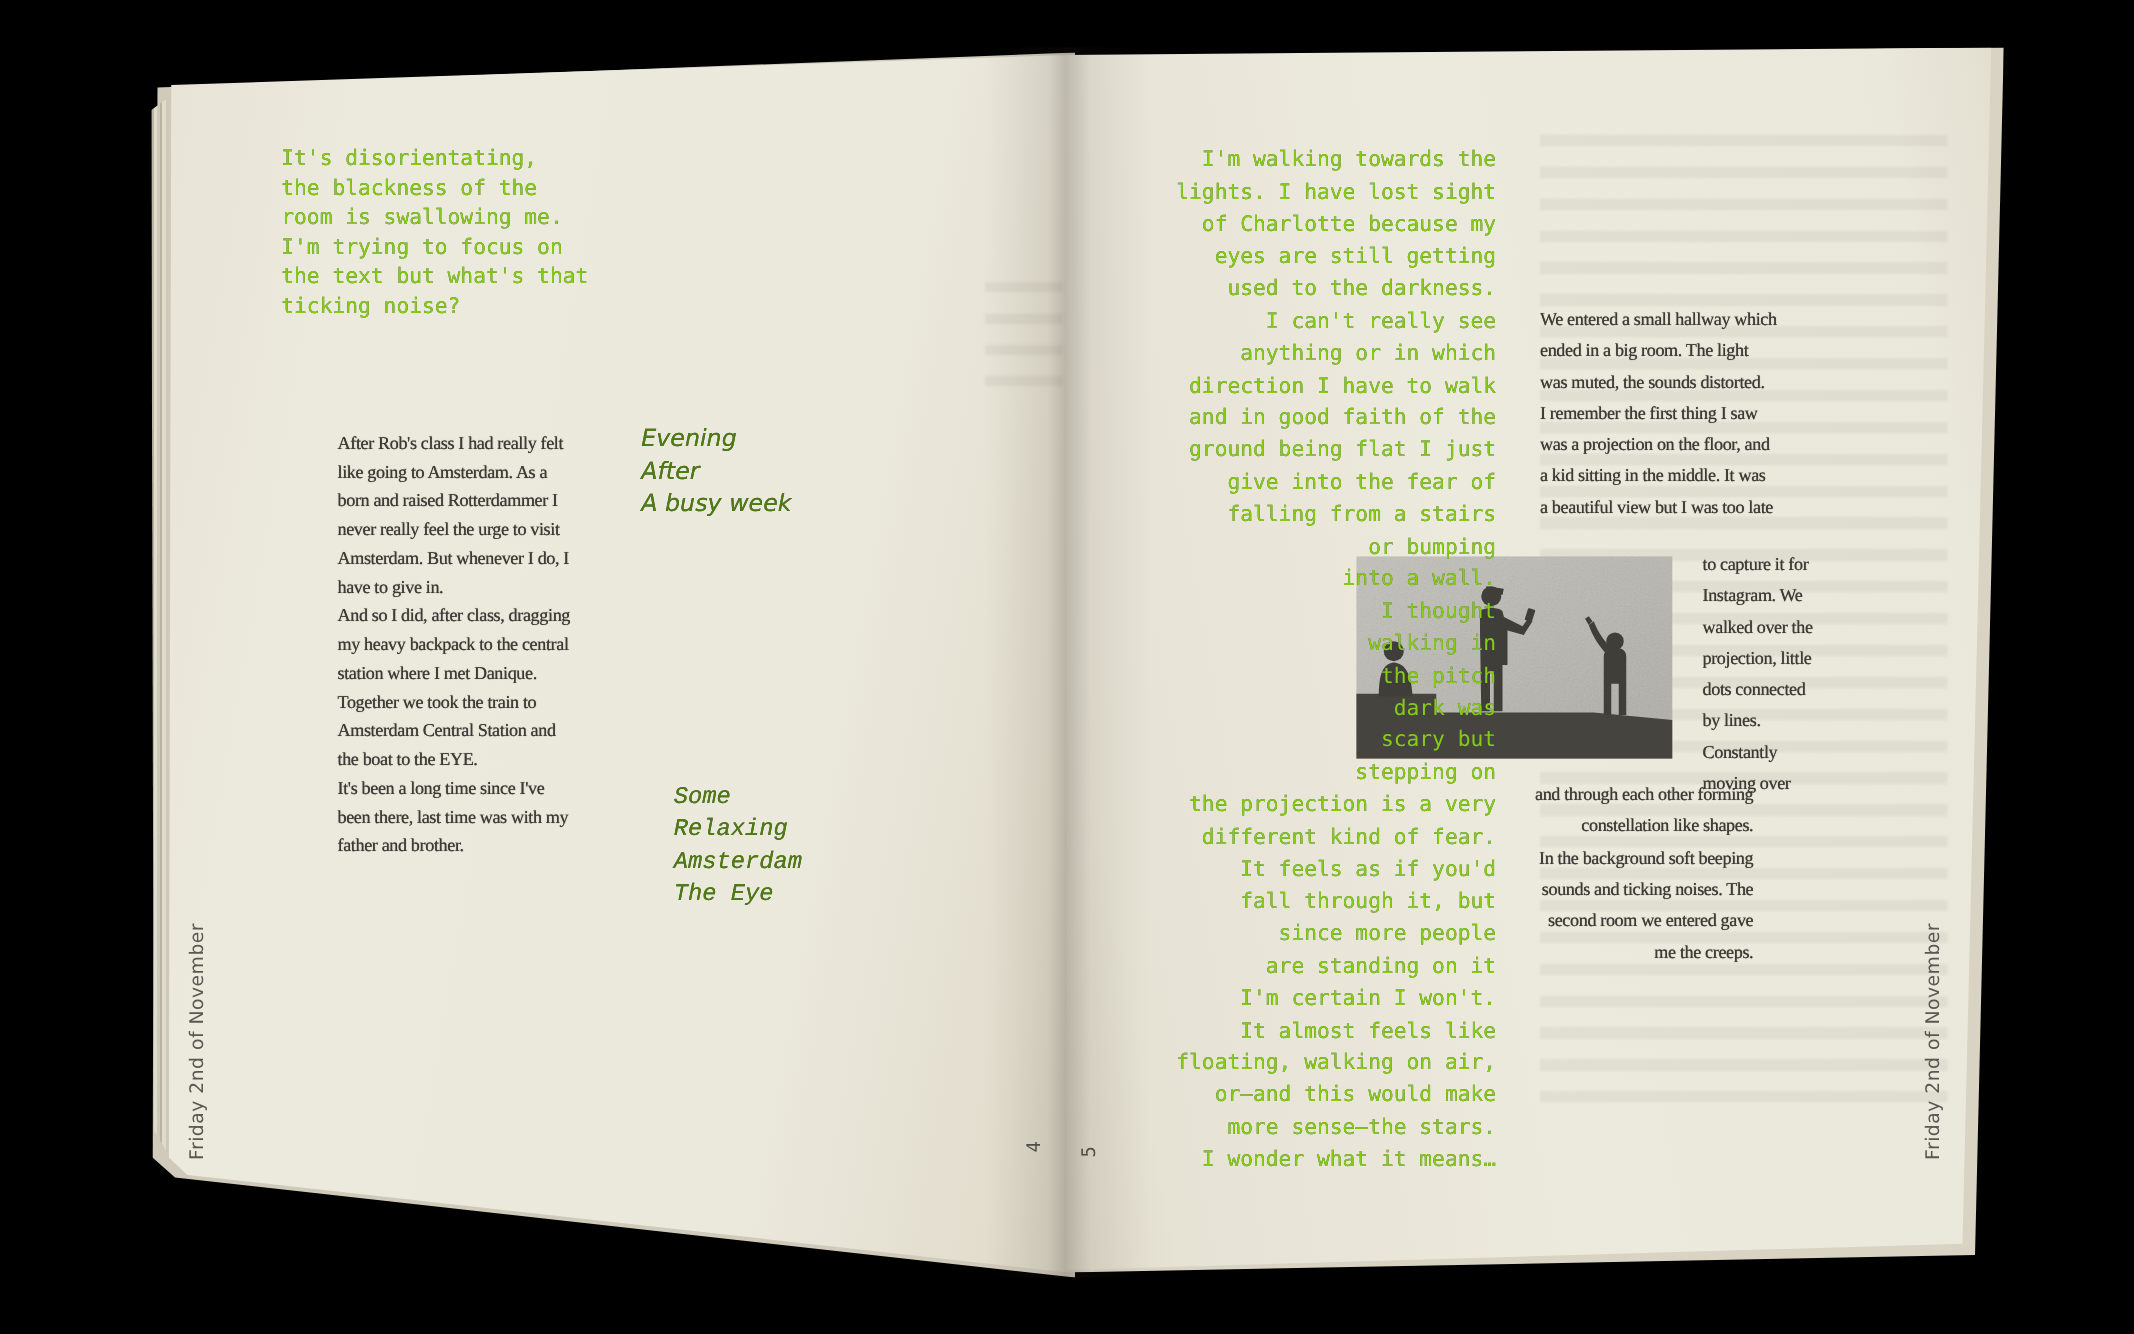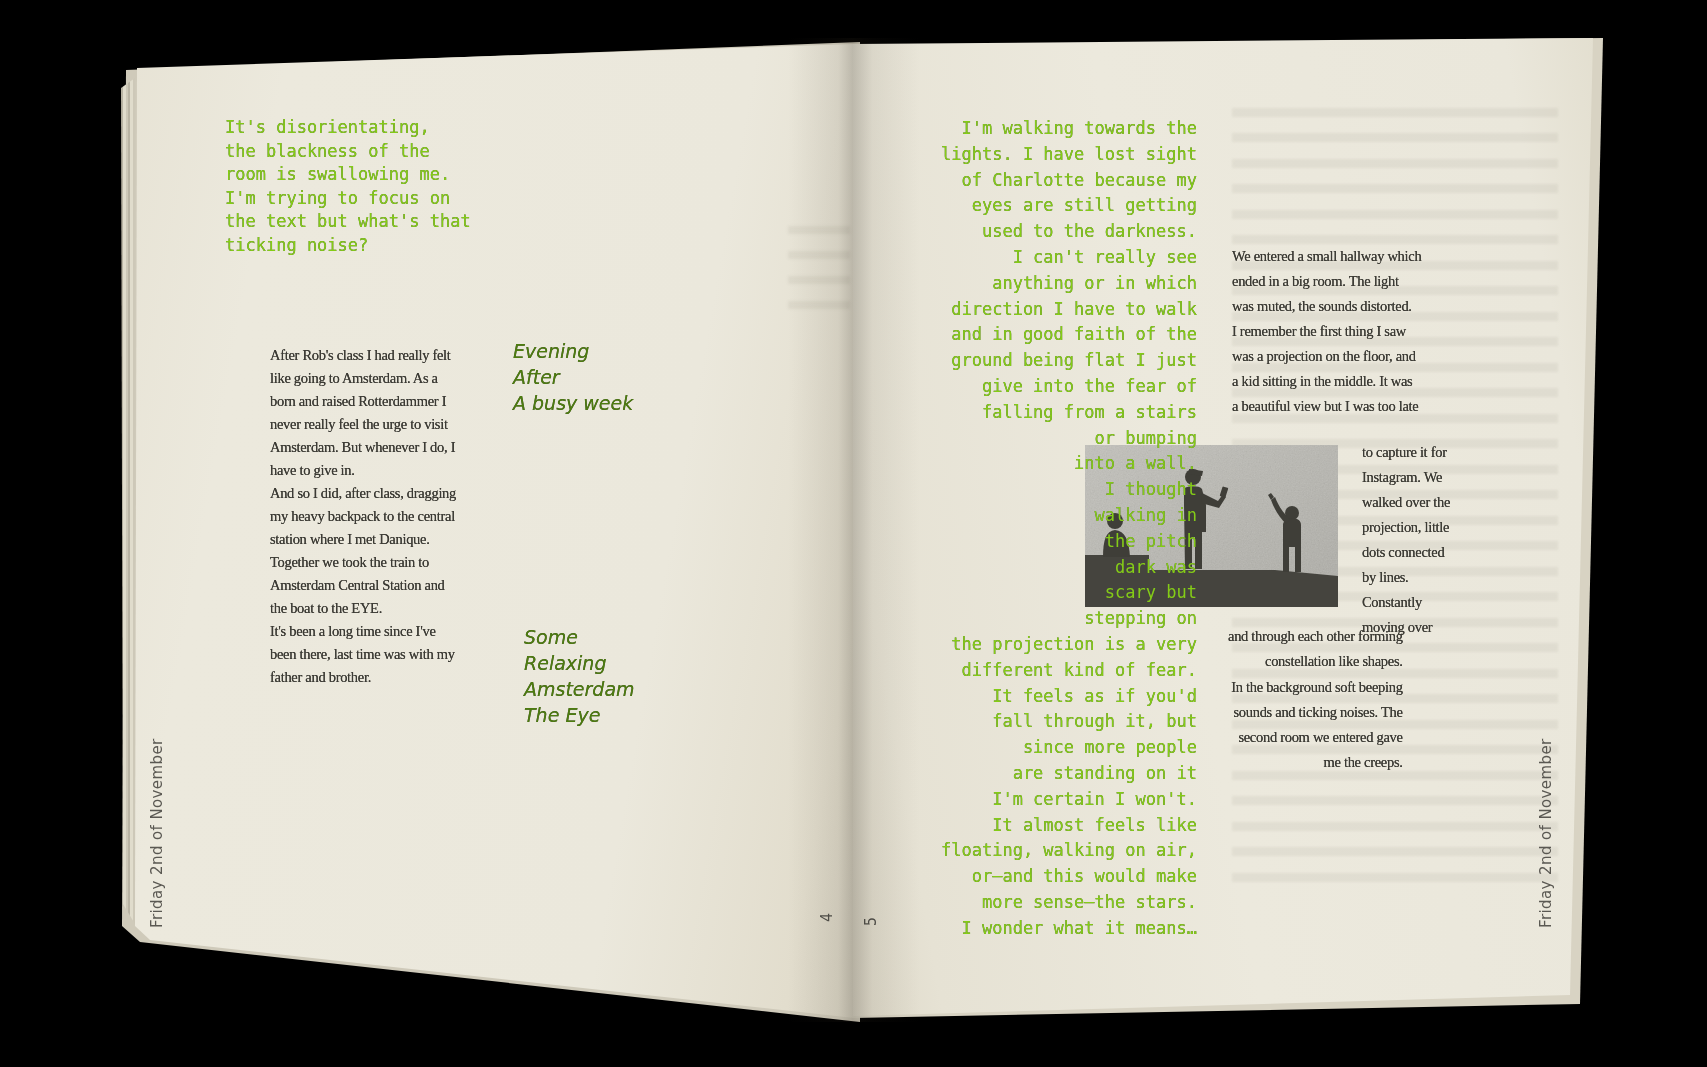--- a/index.html
+++ b/index.html
@@ -44,21 +44,21 @@
   .ital{font-family:"DejaVu Sans",sans-serif;font-style:italic;font-size:19px;
     color:#4d7c0f;text-shadow:0 0 .4px #45443f;}
   .margin-label{font-family:"DejaVu Sans",sans-serif;font-size:15px;letter-spacing:.4px;
     color:#5a5852;transform:rotate(-90deg);transform-origin:0 0;z-index:6;white-space:pre;}
   .pagenum{font-family:"DejaVu Sans Mono",monospace;font-size:15px;color:#504f4a;
     transform:rotate(-90deg);transform-origin:0 0;z-index:6;}
 
   #lp-mono{left:225px;top:116px;line-height:23.5px;}
   #lp-serif{left:225px;top:344px;line-height:23px;margin-left:45px;}
   #lp-note-top{left:513px;top:338px;line-height:26px;}
-  #lp-note-bottom{left:524px;top:624px;line-height:26px;}
+  #lp-note-bottom{left:539px;top:624px;line-height:26px;font-family:Liberation Mono, monospace;}
   #lp-margin{left:148px;top:928px;}
   #lp-num{left:818px;top:922px;}
 
   #rp-mono{left:941px;top:116px;line-height:25.8px;text-align:right;}
   #rp-serif-1{left:1232px;top:244px;line-height:25px;}
   #rp-serif-2{left:1362px;top:440px;line-height:25px;}
   #rp-serif-3{left:1228px;top:624px;line-height:25.3px;text-align:right;}
   #rp-margin{left:1537px;top:928px;}
   #rp-num{left:862px;top:926px;}
 

